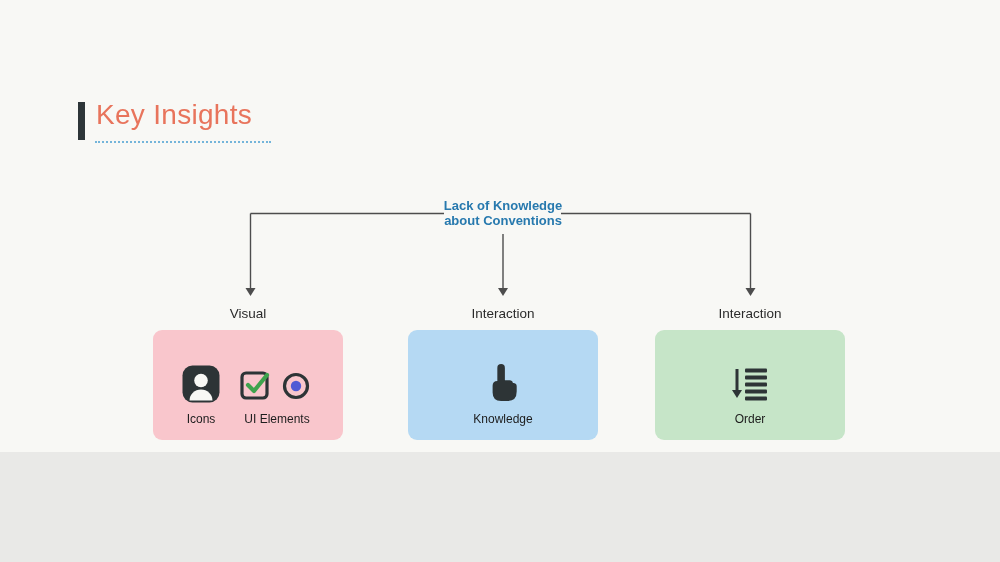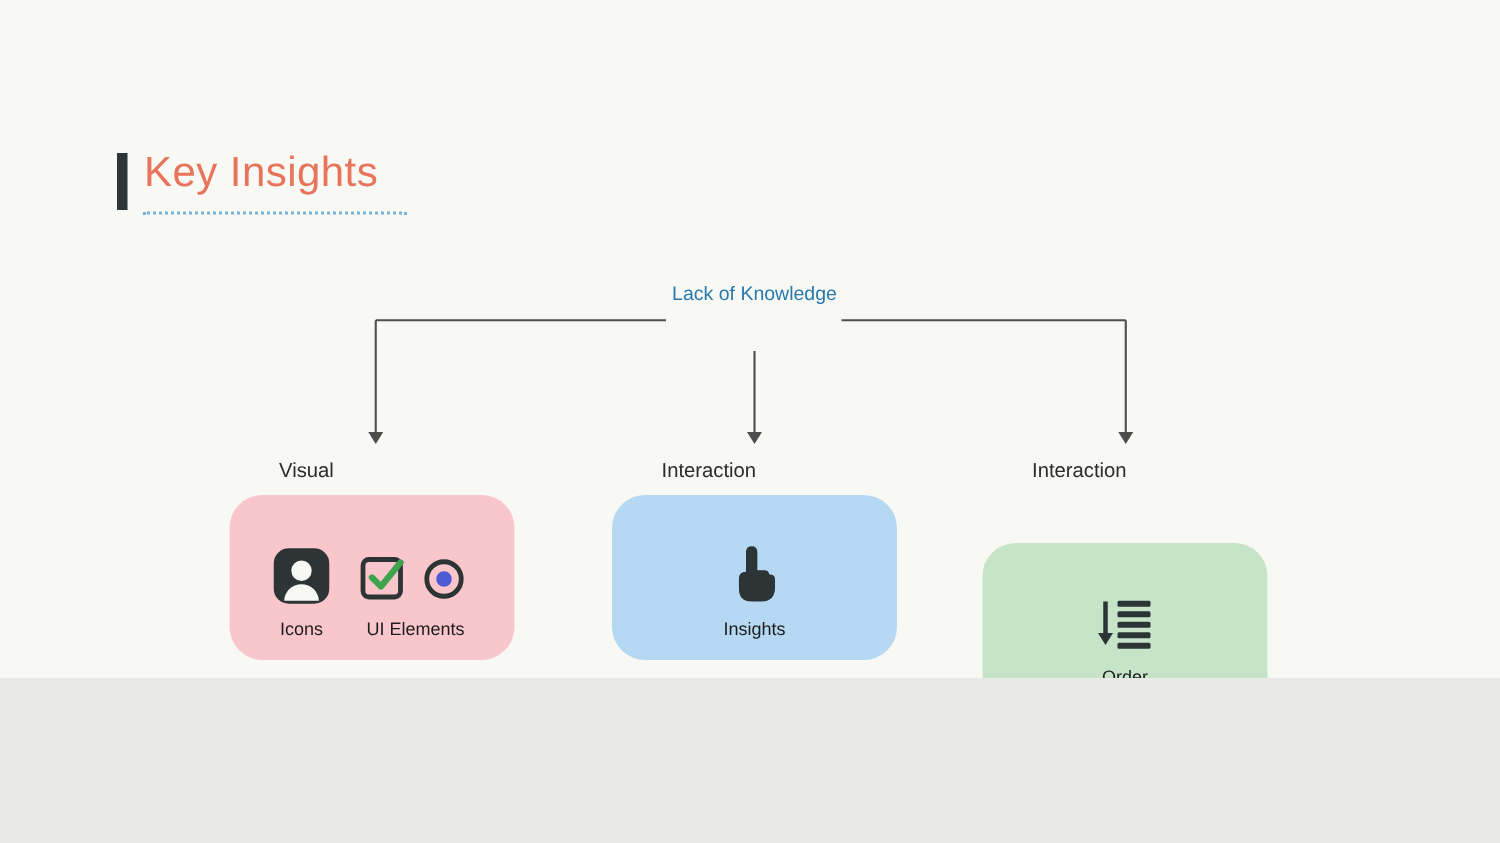--- a/index.html
+++ b/index.html
@@ -7,57 +7,58 @@
     position:relative;width:1000px;height:452px;margin:0 auto;
     background:#f8f8f5;overflow:hidden;
     font-family:"Liberation Sans","DejaVu Sans",sans-serif;
   }
   
   .title-accent{position:absolute;left:78px;top:102px;width:7px;height:38px;background:#2d3538;}
   .title{position:absolute;left:96px;top:99px;margin:0;font-size:28px;font-weight:400;color:#e8745c;letter-spacing:.3px;}
   .title-underline{position:absolute;left:95px;top:141px;width:176px;height:0;border-top:2px dotted #74b5da;}
   
   .root-label{
-    position:absolute;left:417px;top:188px;width:172px;text-align:center;
-    font-size:13px;font-weight:normal;color:#2779ae;line-height:15px;
+    position:absolute;left:417px;top:198px;width:172px;text-align:center;
+    font-size:13px;font-weight:bold;color:#2779ae;line-height:15px;
   }
   .root-label span{display:block;}
   
   .connectors{position:absolute;left:0;top:0;width:1000px;height:562px;pointer-events:none;}
   
-  .branch-label{position:absolute;top:306px;width:124px;text-align:left;font-size:13.5px;color:#2b2b2b;}
+  .branch-label{position:absolute;top:306px;width:124px;text-align:center;font-size:13.5px;color:#2b2b2b;}
   .bl-visual{left:186px;}
   .bl-interaction{left:441px;}
   .bl-information{left:688px;}
   
   .branch-box{
-    position:absolute;top:330px;width:190px;height:110px;border-radius:22px;
+    position:absolute;top:330px;width:190px;height:110px;border-radius:9px;
     display:flex;justify-content:center;align-items:flex-end;gap:18px;
     padding-bottom:0;box-sizing:border-box;
   }
   .box-visual{left:153px;background:#f9c6cc;}
   .box-interaction{left:408px;background:#b5d9f3;}
-  .box-information{left:655px;background:#c6e5c8;margin-top:32px;}
+  .box-information{left:655px;background:#c6e5c8;}
   .box-item{display:flex;flex-direction:column;align-items:center;margin-bottom:14px;}
   .icon-wrap{height:48px;display:flex;align-items:flex-end;justify-content:center;}
   .item-label{margin-top:8px;font-size:12px;color:#1d1d1d;white-space:nowrap;}
   
   .page-number{position:absolute;left:898px;top:497px;font-size:12px;color:#4a4a4a;margin-top:16px;}
 </style>
 </head>
 <body>
 
 <div class="slide">
 
   <div class="title-accent"></div>
   <h1 class="title">Key Insights</h1>
   <div class="title-underline"></div>
 
   <div class="root-label">
     <span>Lack of Knowledge</span>
+    <span>about Conventions</span>
   </div>
 
   <svg class="connectors" viewBox="0 0 1000 562">
     <g stroke="#4d4d4d" stroke-width="1.4" fill="none">
       <path d="M250.5 213.5 H444"></path>
       <path d="M561 213.5 H750.5"></path>
       <path d="M250.5 213.5 V289"></path>
       <path d="M503 234 V289"></path>
       <path d="M750.5 213.5 V289"></path>
     </g>
@@ -100,21 +101,21 @@
     </div>
   </div>
 
   <div class="branch-box box-interaction">
     <div class="box-item">
       <div class="icon-wrap">
         <svg width="34" height="42" viewBox="0 0 36 44">
           <path fill="#2d3436" d="M12 20 L12 6 Q12 2 16 2 Q20 2 20 6 L20 19 L25 19 Q28 19 28.5 22 L29.5 22 Q32.5 22.5 32.5 25.5 L32.5 31 Q32.5 41 23 41 L16 41 Q7 41 7 32 L7 25 Q7 20 12 20 Z"></path>
         </svg>
       </div>
-      <span class="item-label">Insights</span>
+      <span class="item-label">Knowledge</span>
     </div>
   </div>
 
   <div class="branch-box box-information">
     <div class="box-item">
       <div class="icon-wrap">
         <svg width="40" height="40" viewBox="0 0 40 40">
           <g fill="#2d3436">
             <rect x="15" y="4.5" width="22" height="4" rx="1"></rect>
             <rect x="15" y="11.5" width="22" height="4" rx="1"></rect>

